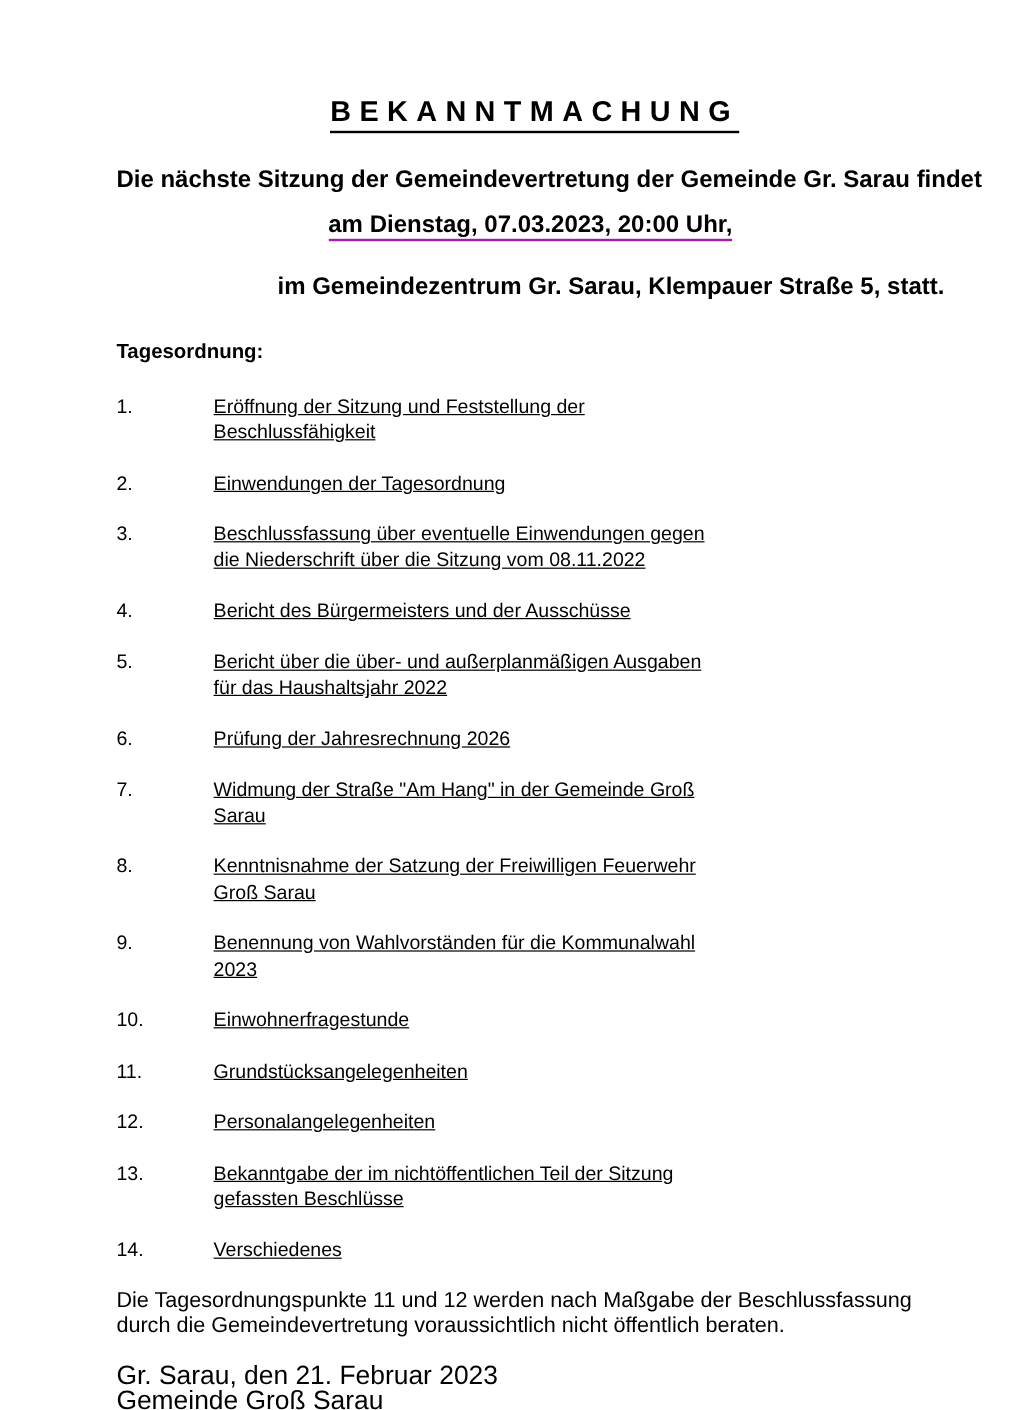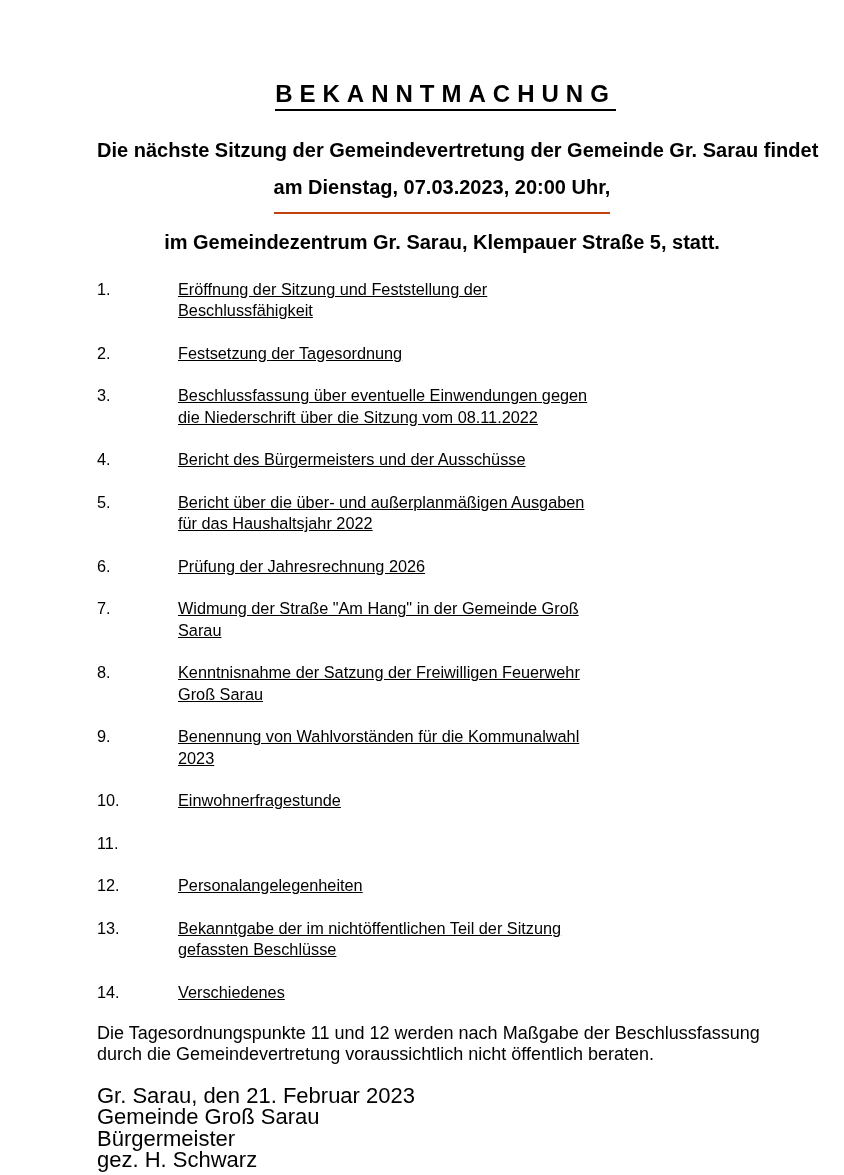--- a/index.html
+++ b/index.html
@@ -40,25 +40,25 @@
   
   .intro {
     text-align: center;
     font-weight: bold;
     font-size: 20px;
     line-height: 21px;
     white-space: nowrap;
   }
   .intro-1 { margin-top: 29px; }
   .intro-2 { margin-top: 16px; }
-  .intro-3 { margin-top: 18px; }
+  .intro-3 { margin-top: 28px; text-align: right; }
   .u-line {
     display: inline-block;
-    border-bottom: 2px solid #c2410c;
-    padding-bottom: 14px;
+    border-bottom: 2px solid #a21caf;
+    padding-bottom: 1px;
   }
   
   .agenda-heading {
     margin-top: 32px;
     font-size: 17px;
     font-weight: bold;
     line-height: 21px;
   }
   
   .agenda {
@@ -100,30 +100,31 @@
   <div class="title-row">
     <span class="title-text">BEKANNTMACHUNG</span>
   </div>
 
   <p class="intro intro-1">Die nächste Sitzung der Gemeindevertretung der Gemeinde Gr. Sarau findet</p>
 
   <p class="intro intro-2"><span class="u-line">am Dienstag, 07.03.2023, 20:00 Uhr,</span></p>
 
   <p class="intro intro-3">im Gemeindezentrum Gr. Sarau, Klempauer Straße 5, statt.</p>
 
+  <h2 class="agenda-heading">Tagesordnung:</h2>
 
   <div class="agenda">
     <div class="agenda-item">
       <span class="agenda-num">1.</span>
       <span class="agenda-text">Eröffnung der Sitzung und Feststellung der
 Beschlussfähigkeit</span>
     </div>
     <div class="agenda-item">
       <span class="agenda-num">2.</span>
-      <span class="agenda-text">Festsetzung der Tagesordnung</span>
+      <span class="agenda-text">Einwendungen der Tagesordnung</span>
     </div>
     <div class="agenda-item">
       <span class="agenda-num">3.</span>
       <span class="agenda-text">Beschlussfassung über eventuelle Einwendungen gegen
 die Niederschrift über die Sitzung vom 08.11.2022</span>
     </div>
     <div class="agenda-item">
       <span class="agenda-num">4.</span>
       <span class="agenda-text">Bericht des Bürgermeisters und der Ausschüsse</span>
     </div>
@@ -150,20 +151,21 @@
       <span class="agenda-num">9.</span>
       <span class="agenda-text">Benennung von Wahlvorständen für die Kommunalwahl
 2023</span>
     </div>
     <div class="agenda-item">
       <span class="agenda-num">10.</span>
       <span class="agenda-text">Einwohnerfragestunde</span>
     </div>
     <div class="agenda-item">
       <span class="agenda-num">11.</span>
+      <span class="agenda-text">Grundstücksangelegenheiten</span>
     </div>
     <div class="agenda-item">
       <span class="agenda-num">12.</span>
       <span class="agenda-text">Personalangelegenheiten</span>
     </div>
     <div class="agenda-item">
       <span class="agenda-num">13.</span>
       <span class="agenda-text">Bekanntgabe der im nichtöffentlichen Teil der Sitzung
 gefassten Beschlüsse</span>
     </div>

